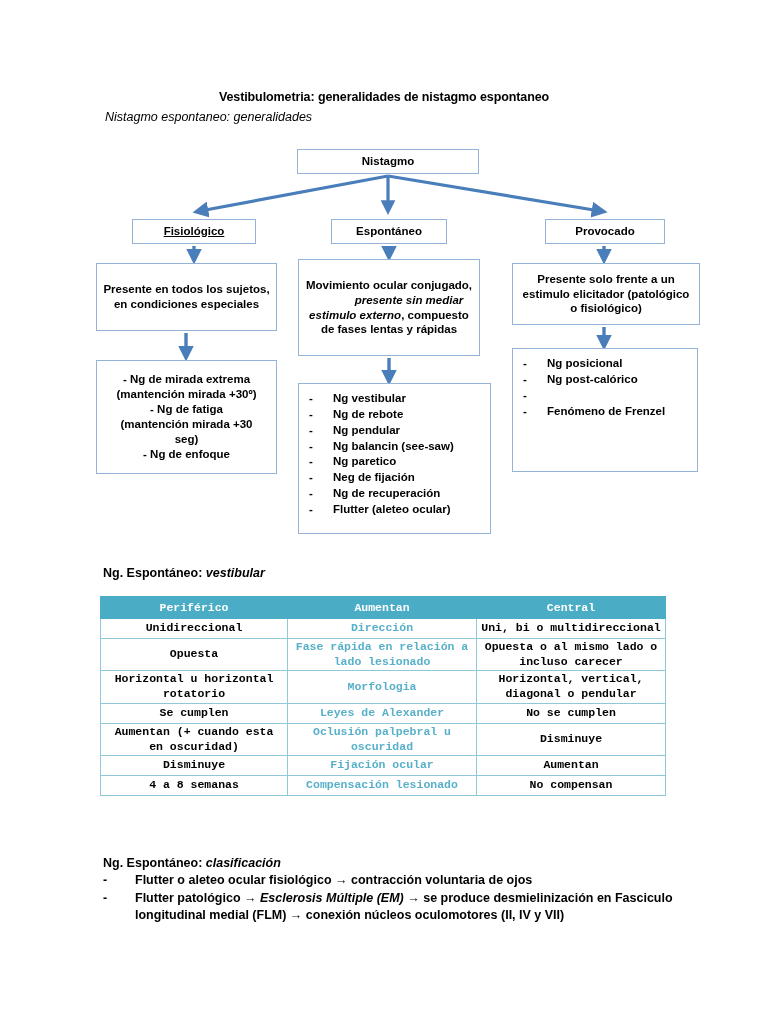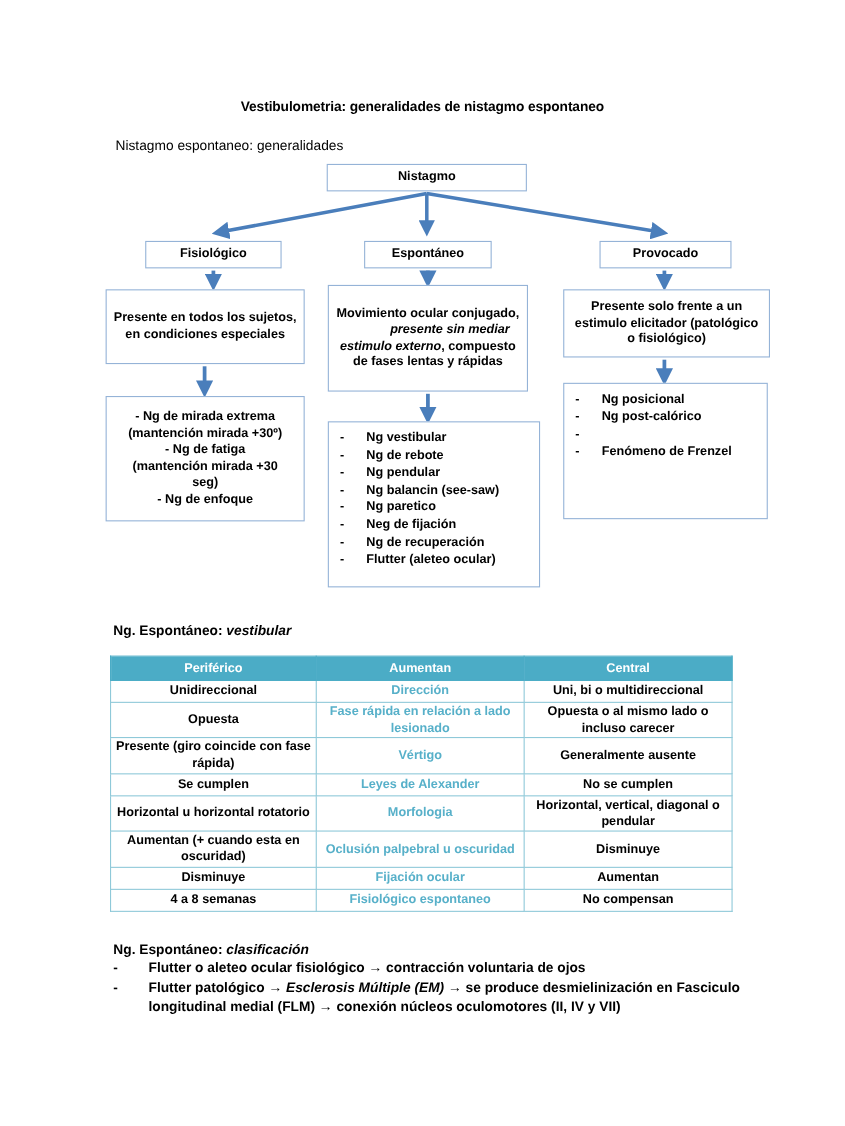--- a/index.html
+++ b/index.html
@@ -34,21 +34,21 @@
     letter-spacing: -0.1px;
   }
   .sec-heading {
     position: absolute;
     font-size: 12.5px;
     white-space: nowrap;
   }
   .sec-heading .bold-part { font-weight: bold; font-style: normal; }
   .sec-heading .ital-part { font-style: italic; }
 
-  #heading-generalidades { left: 105px; top: 125px; }
+  #heading-generalidades { left: 105px; top: 110px; font-style: italic; }
   #heading-vestibular { left: 103px; top: 566px; font-weight: bold; }
   #heading-clasificacion { left: 103px; top: 856px; font-weight: bold; }
 
   
   .flow { position: absolute; left: 0; top: 0; width: 768px; height: 560px; }
   .fbox {
     position: absolute;
     box-sizing: border-box;
     border: 1px solid #95b3d7;
     background: #ffffff;
@@ -59,21 +59,21 @@
     display: flex;
     align-items: center;
     justify-content: center;
     padding: 3px 5px;
   }
   .fbox.head { font-size: 11.5px; }
   .fbox .ital { font-style: italic; margin-left: 40px; }
 
   
   #node-nistagmo { left: 297px; top: 149px; width: 182px; height: 25px; }
-  #node-fisiologico { left: 132px; top: 219px; width: 124px; height: 25px; }
+  #node-fisiologico { left: 132px; top: 219px; width: 124px; height: 25px; text-decoration: underline; }
   #node-espontaneo { left: 331px; top: 219px; width: 116px; height: 25px; }
   #node-provocado { left: 545px; top: 219px; width: 120px; height: 25px; }
 
   #node-fisio-desc { left: 96px; top: 263px; width: 181px; height: 68px; }
   #node-fisio-list { left: 96px; top: 360px; width: 181px; height: 114px;
                      font-weight: bold; }
   #node-esp-desc { left: 298px; top: 259px; width: 182px; height: 97px; }
   #node-esp-list { left: 298px; top: 383px; width: 193px; height: 151px;
                    justify-content: flex-start; align-items: flex-start; padding: 7px 6px 6px 10px; }
   #node-prov-desc { left: 512px; top: 263px; width: 188px; height: 62px; }
@@ -109,20 +109,21 @@
   
   .tbl {
     position: absolute;
     left: 100px;
     top: 596px;
     width: 565px;
     border-collapse: collapse;
     font-size: 11.5px;
     font-weight: bold;
     table-layout: fixed;
+    font-family: Liberation Mono, monospace;
   }
   .tbl th {
     background: #4bacc6;
     color: #ffffff;
     font-weight: bold;
     font-size: 11.5px;
     padding: 2px 3px;
     text-align: center;
     border: 1px solid #4bacc6;
     height: 17px;
@@ -315,47 +316,42 @@
         <td>Unidireccional</td>
         <td class="mid">Dirección</td>
         <td>Uni, bi o multidireccional</td>
       </tr>
       <tr>
         <td>Opuesta</td>
         <td class="mid">Fase rápida en relación a lado lesionado</td>
         <td>Opuesta o al mismo lado o incluso carecer</td>
       </tr>
       <tr>
-        <td>Presente (giro coincide con fase rápida)</td>
-        <td class="mid">Vértigo</td>
-        <td>Generalmente ausente</td>
+        <td>Horizontal u horizontal rotatorio</td>
+        <td class="mid">Morfologia</td>
+        <td>Horizontal, vertical, diagonal o pendular</td>
       </tr>
       <tr>
         <td>Se cumplen</td>
         <td class="mid">Leyes de Alexander</td>
         <td>No se cumplen</td>
       </tr>
       <tr>
-        <td>Horizontal u horizontal rotatorio</td>
-        <td class="mid">Morfologia</td>
-        <td>Horizontal, vertical, diagonal o pendular</td>
-      </tr>
-      <tr>
         <td>Aumentan (+ cuando esta en oscuridad)</td>
         <td class="mid">Oclusión palpebral u oscuridad</td>
         <td>Disminuye</td>
       </tr>
       <tr>
         <td>Disminuye</td>
         <td class="mid">Fijación ocular</td>
         <td>Aumentan</td>
       </tr>
       <tr>
         <td>4 a 8 semanas</td>
-        <td class="mid">Fisiológico espontaneo</td>
+        <td class="mid">Compensación lesionado</td>
         <td>No compensan</td>
       </tr>
     </tbody>
   </table>
 
   <div class="sec-heading" id="heading-clasificacion">
     <span class="bold-part">Ng. Espontáneo:</span><span class="ital-part"> clasificación</span>
   </div>
 
   <div class="bottom-list">

